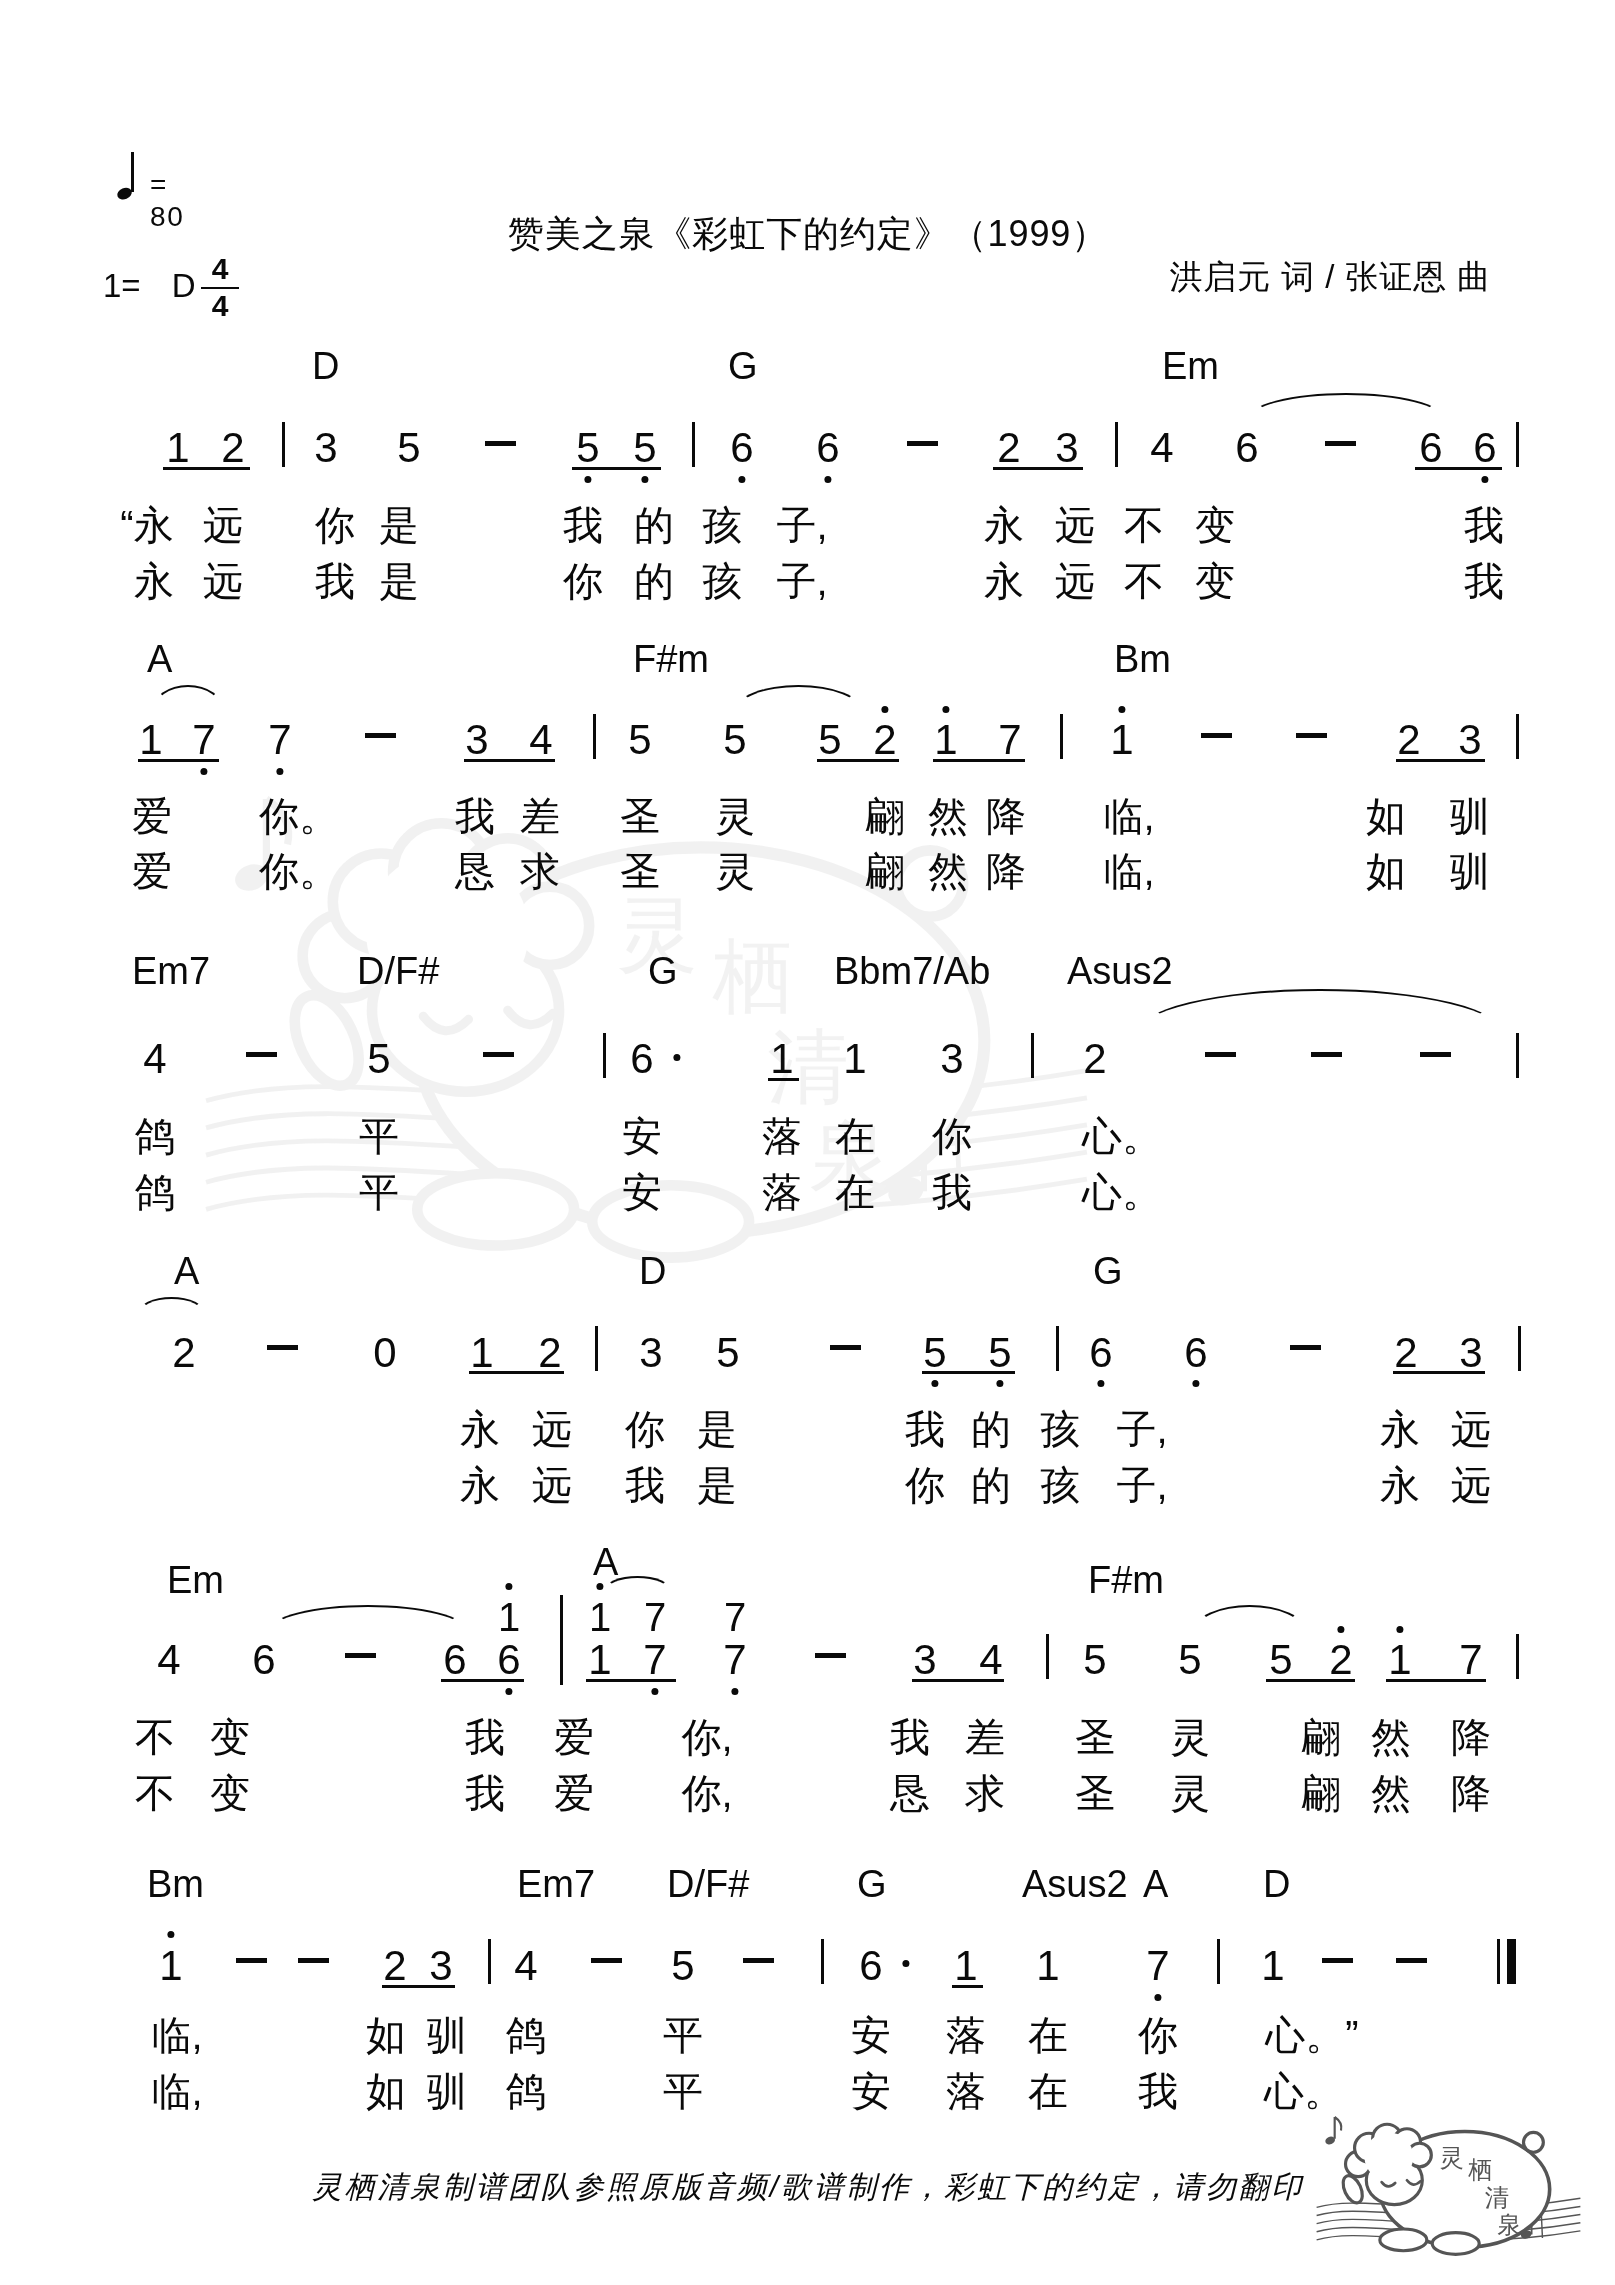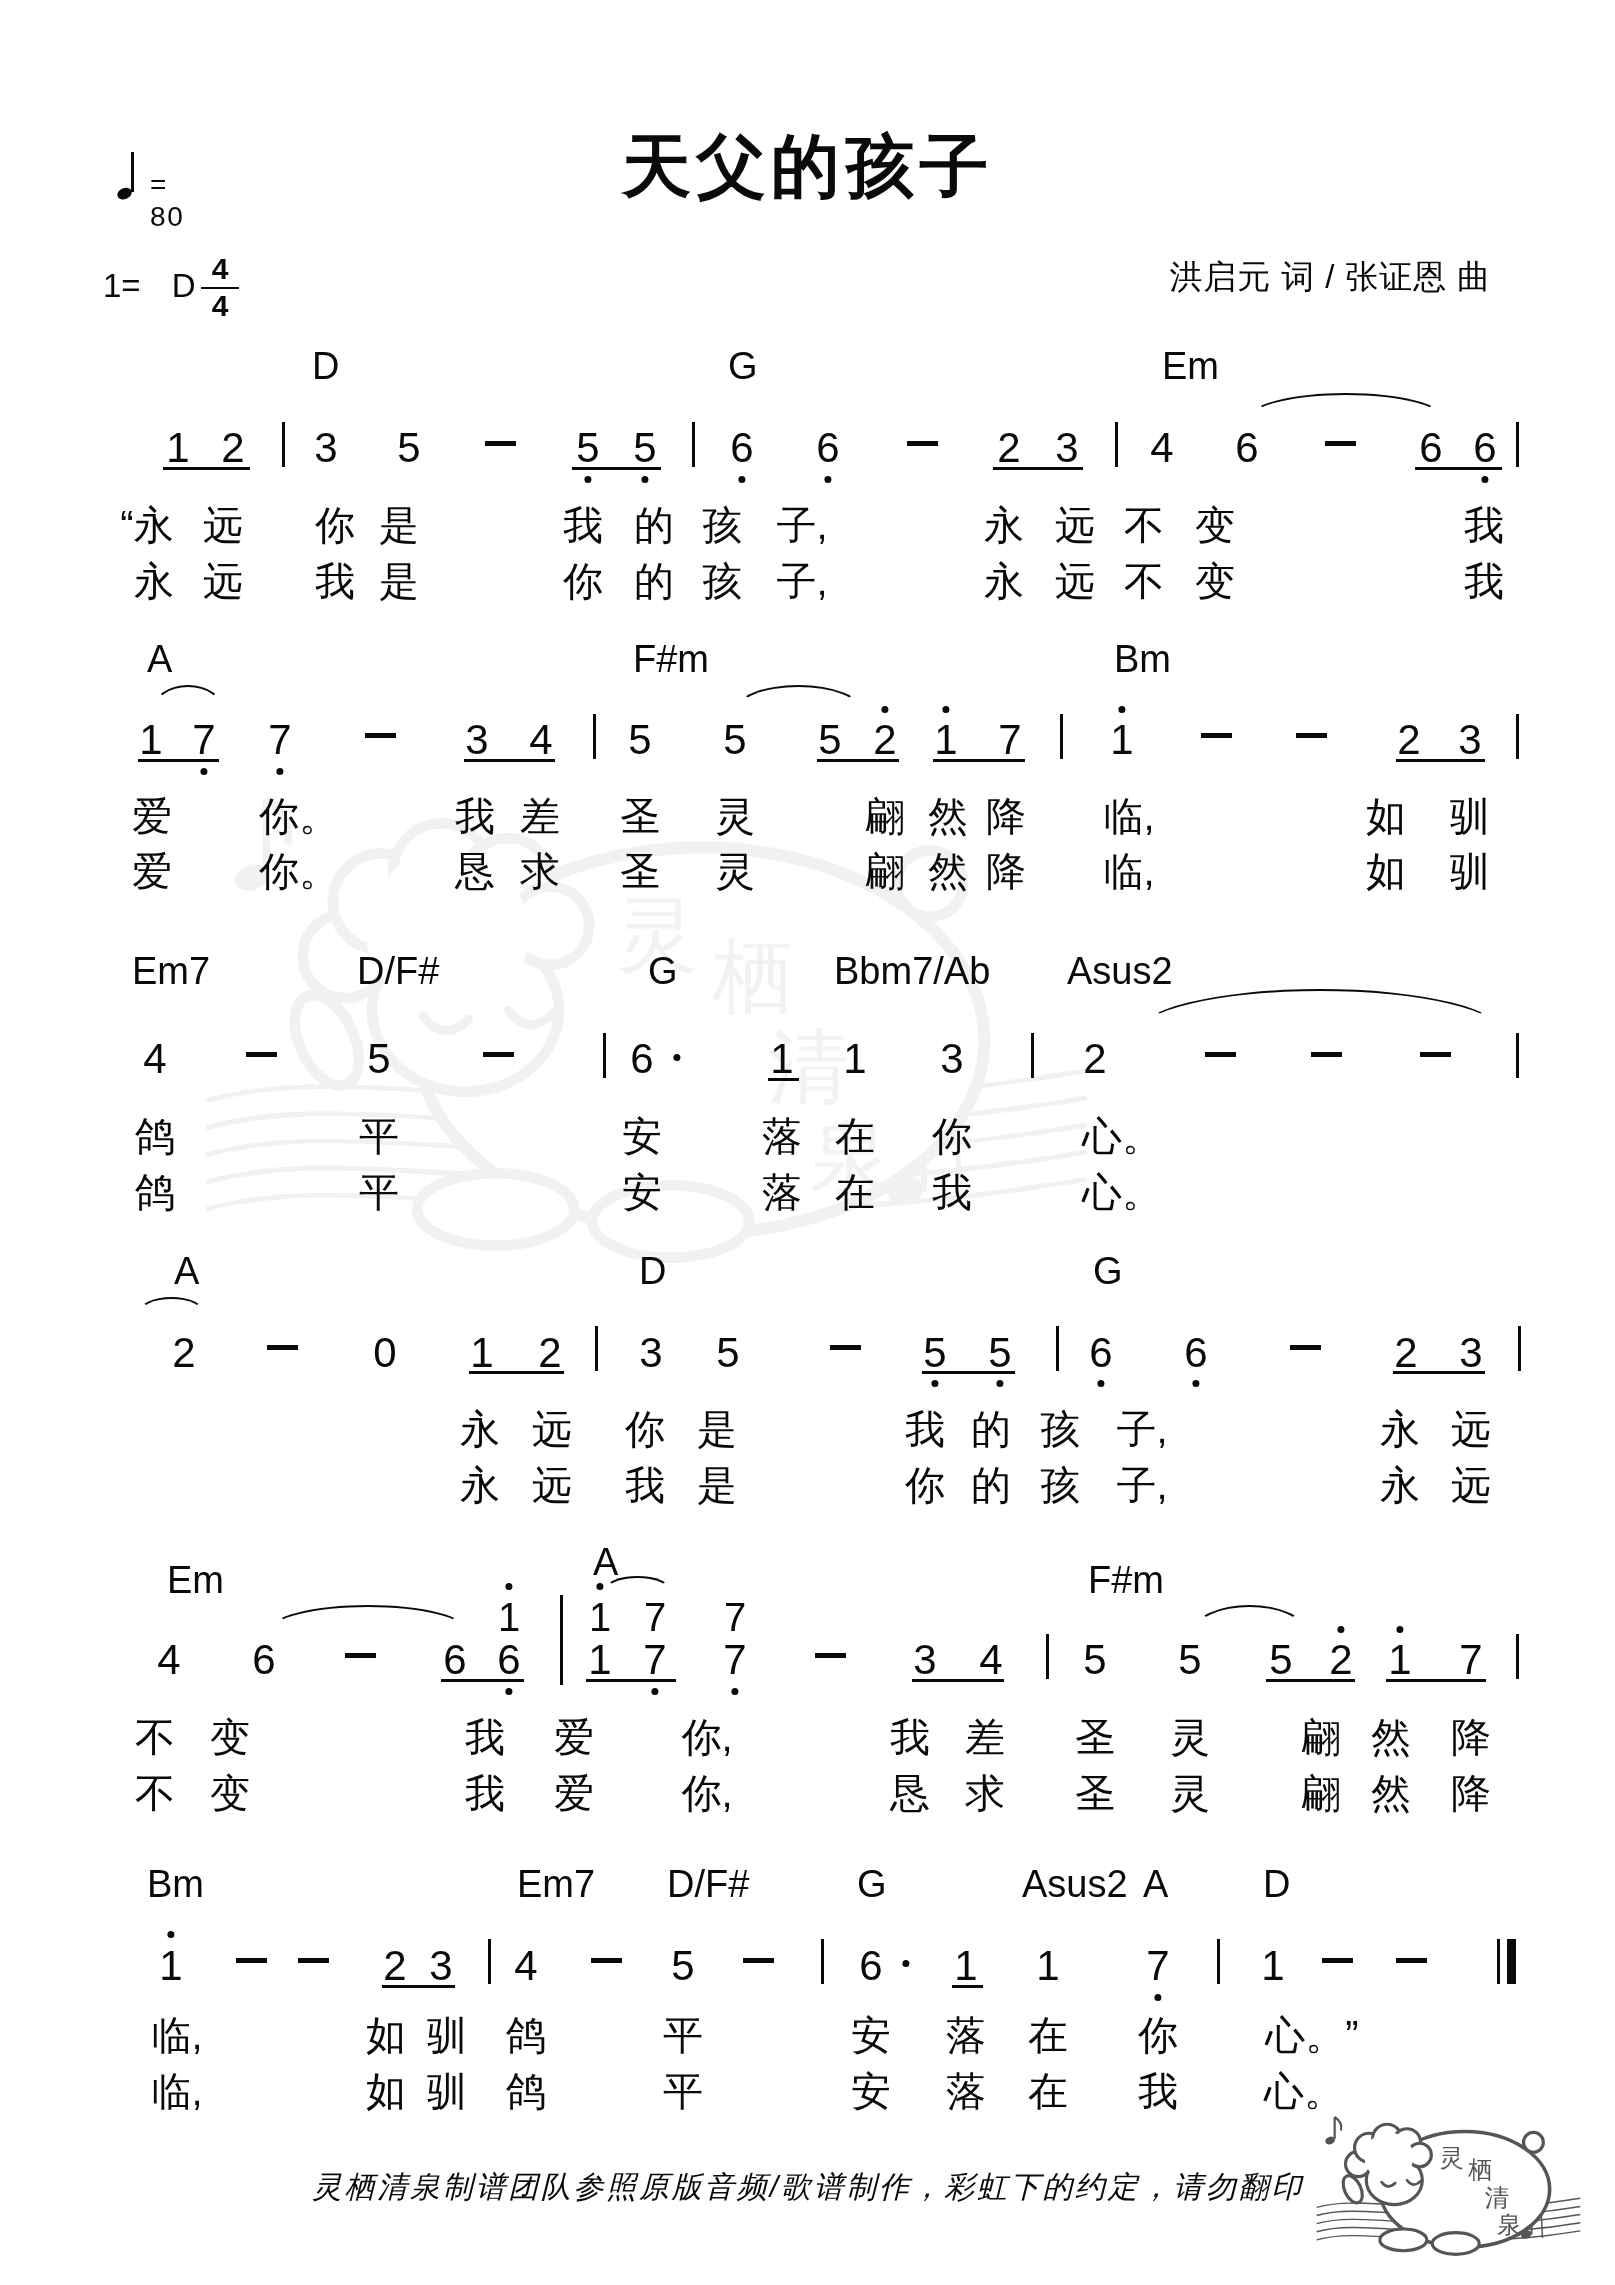--- a/index.html
+++ b/index.html
@@ -76,21 +76,21 @@
   </svg>
 </div>
 
 <div id="sheet">
 
   <div class="abs" style="left:83px;top:152px;">
     <div class="abs notestem" style="left:48px;top:0;"></div>
     <div class="abs notehead" style="left:34px;top:36px;"></div>
     <div class="abs tempo-eq" style="left:67px;top:17px;">= 80</div>
   </div>
-  <div class="abs title" style="top:121px;">天父的孩子</div>
+  <div class="abs subtitle" style="top:210px;">赞美之泉《彩虹下的约定》（1999）</div>
   <div class="abs credits" style="top:255px;">洪启元 词 / 张证恩 曲</div>
   <div class="abs keyrow" style="left:103px;top:267px;">
     <span>1=</span>
     <span style="margin-left:22px;">D</span>
   </div>
   <div class="abs timesig" style="left:201px;top:254px;">
     <div class="num">4</div>
     <div class="den">4</div>
   </div>
 

